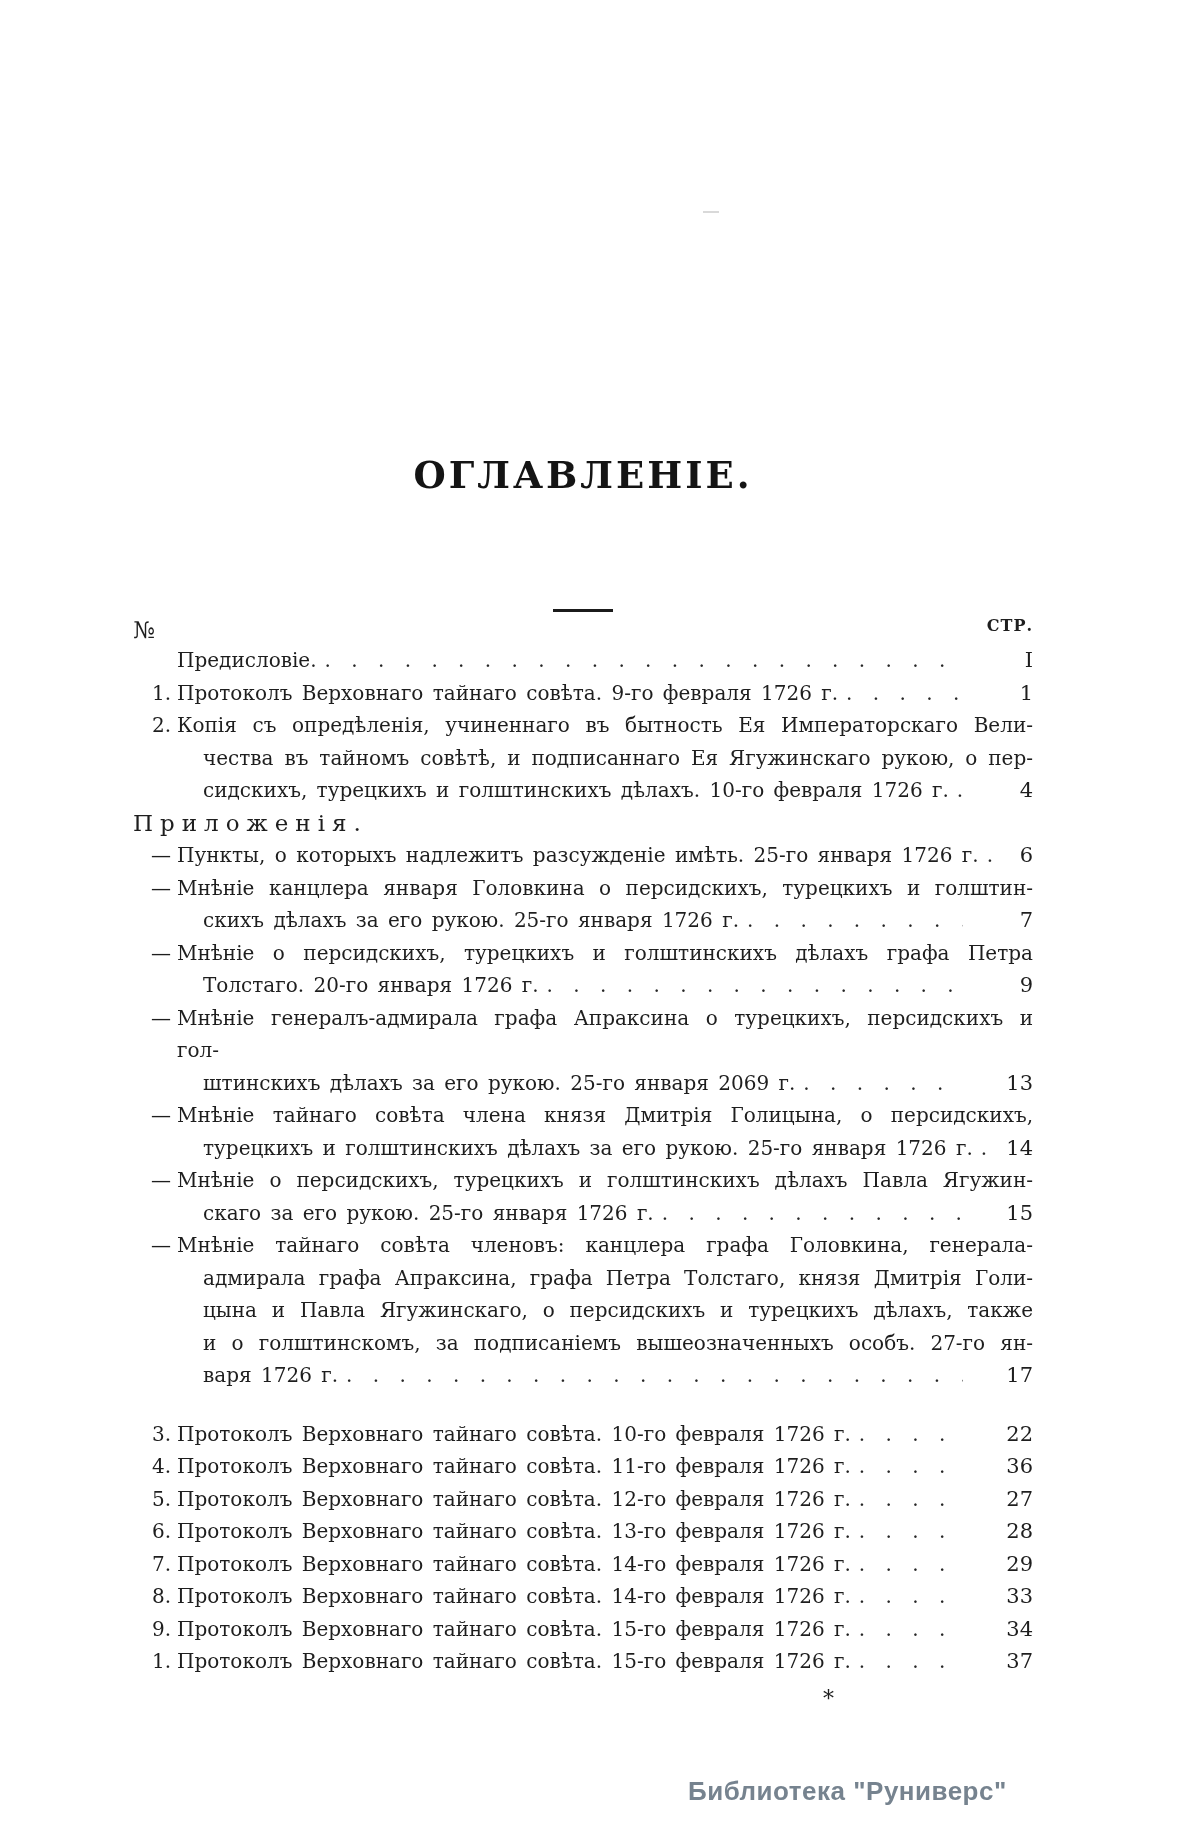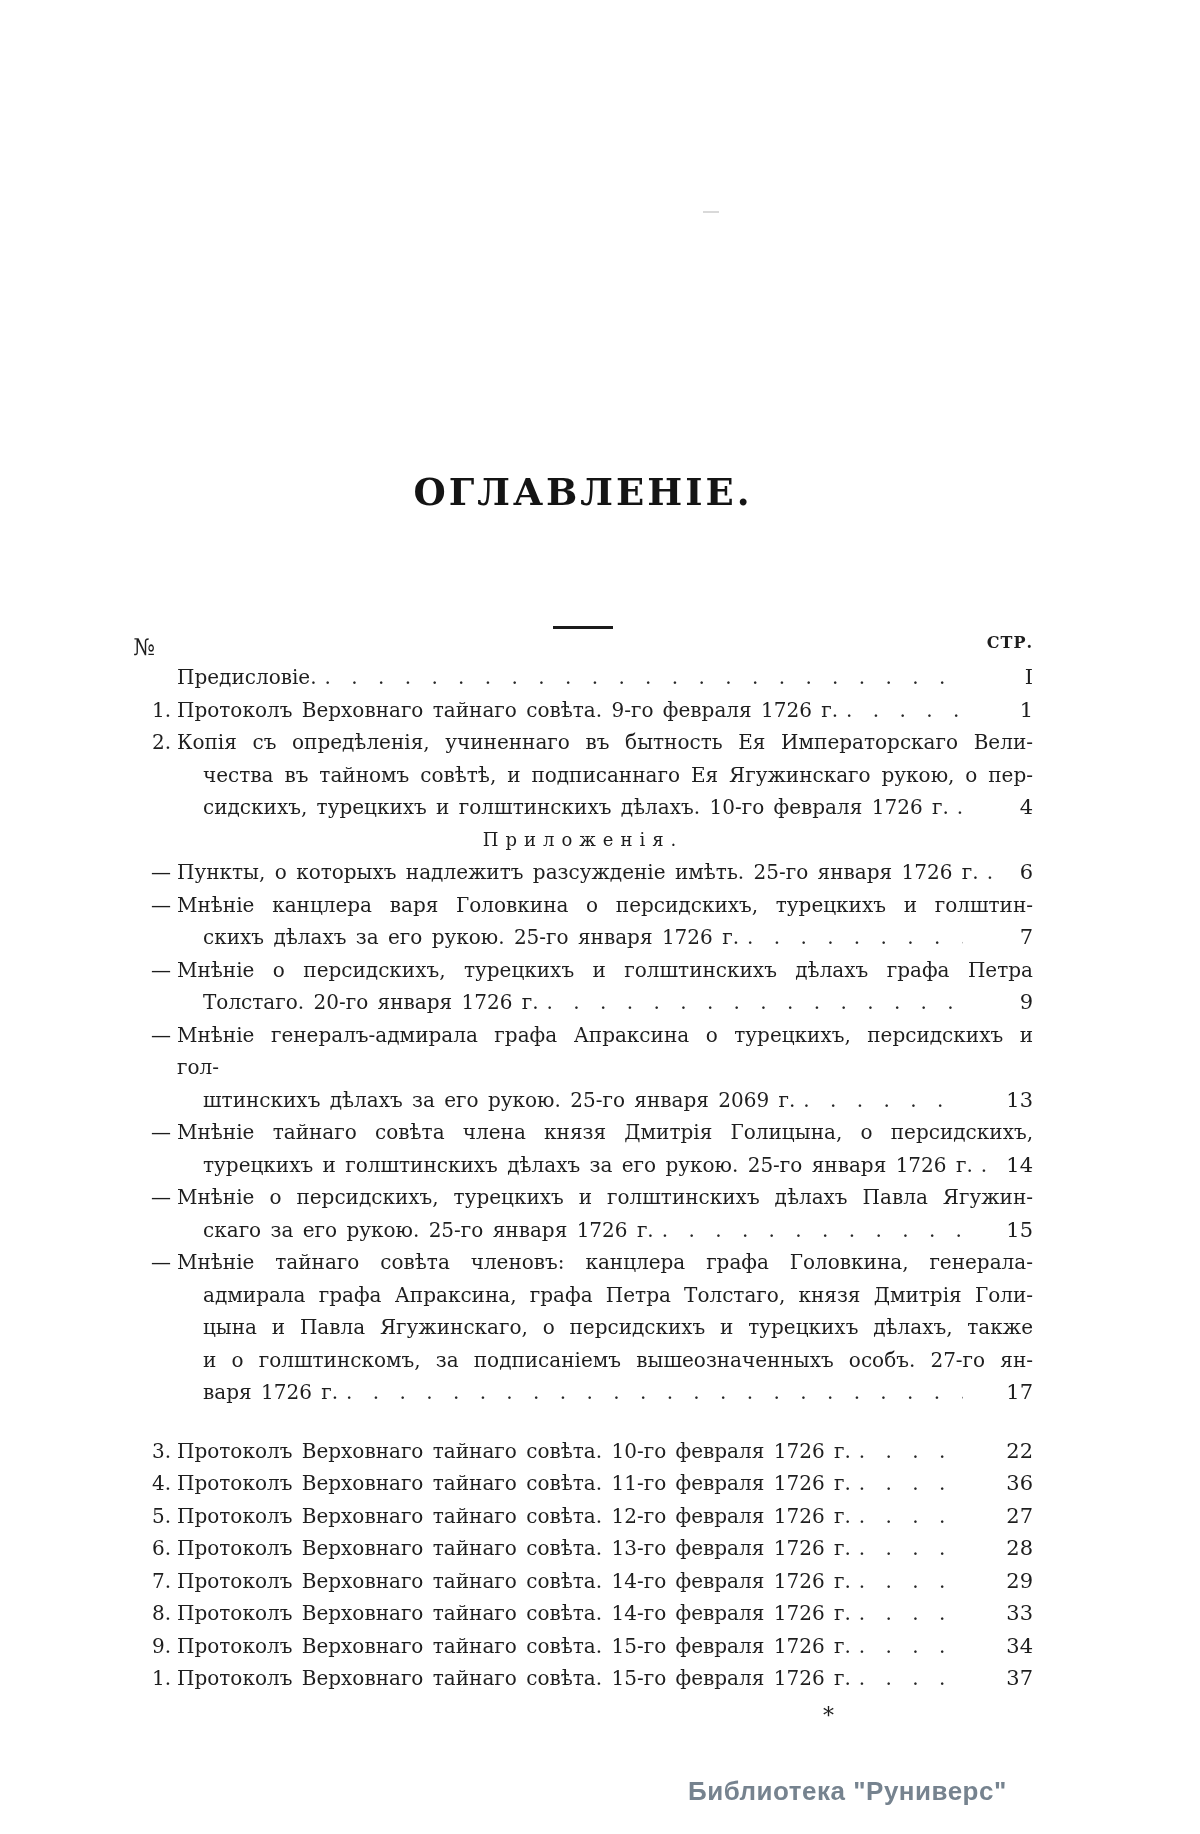--- a/index.html
+++ b/index.html
@@ -13,21 +13,21 @@
     overflow: hidden;
   }
   .artifact {
     position: absolute;
     left: 703px; top: 211px;
     width: 16px; height: 2px;
     background: #d9d9d9;
   }
   .toc {
     position: absolute;
-    left: 133px; top: 17px;
+    left: 133px; top: 0;
     width: 900px;
   }
   .title {
     margin-top: 451px;
     text-align: center;
     font-size: 37px;
     font-weight: 700;
     letter-spacing: 3px;
     color: #141414;
     line-height: 48px;
@@ -74,22 +74,22 @@
   }
   .pagenum {
     position: absolute;
     right: 0; bottom: 0;
     width: 56px;
     text-align: right;
     font-size: 21px;
     line-height: 32.5px;
   }
   .toc-heading {
-    text-align: center;
-    font-size: 18px;
+    text-align: left;
+    font-size: 23px;
     letter-spacing: 7px;
     line-height: 32.5px;
   }
   .footnote {
     padding-left: 690px;
     font-size: 22px;
     line-height: 30px;
     margin-top: 6px;
   }
   .watermark {
@@ -159,21 +159,21 @@
             <div class="line last">
               <span class="line-text">Пункты, о которыхъ надлежитъ разсужденіе имѣть. 25-го января 1726 г.</span>
               <span class="leader"> . . . . . . . . . . . . . . . . . . . . . . . . . . . . . . . . . . . . . . . . . . . . . . . . . .</span>
             </div>
           </div>
           <div class="pagenum">6</div>
         </div>
         <div class="row">
           <div class="marker">—</div>
           <div class="text">
-            <div class="line full"><span class="line-text">Мнѣніе канцлера варя Головкина о персидскихъ, турецкихъ и голштин-</span></div>
+            <div class="line full"><span class="line-text">Мнѣніе канцлера января Головкина о персидскихъ, турецкихъ и голштин-</span></div>
             <div class="line cont last">
               <span class="line-text">скихъ дѣлахъ за его рукою. 25-го января 1726 г.</span>
               <span class="leader"> . . . . . . . . . . . . . . . . . . . . . . . . . . . . . . . . . . . . . . . . . . . . . . . . . .</span>
             </div>
           </div>
           <div class="pagenum">7</div>
         </div>
         <div class="row">
           <div class="marker">—</div>
           <div class="text">

